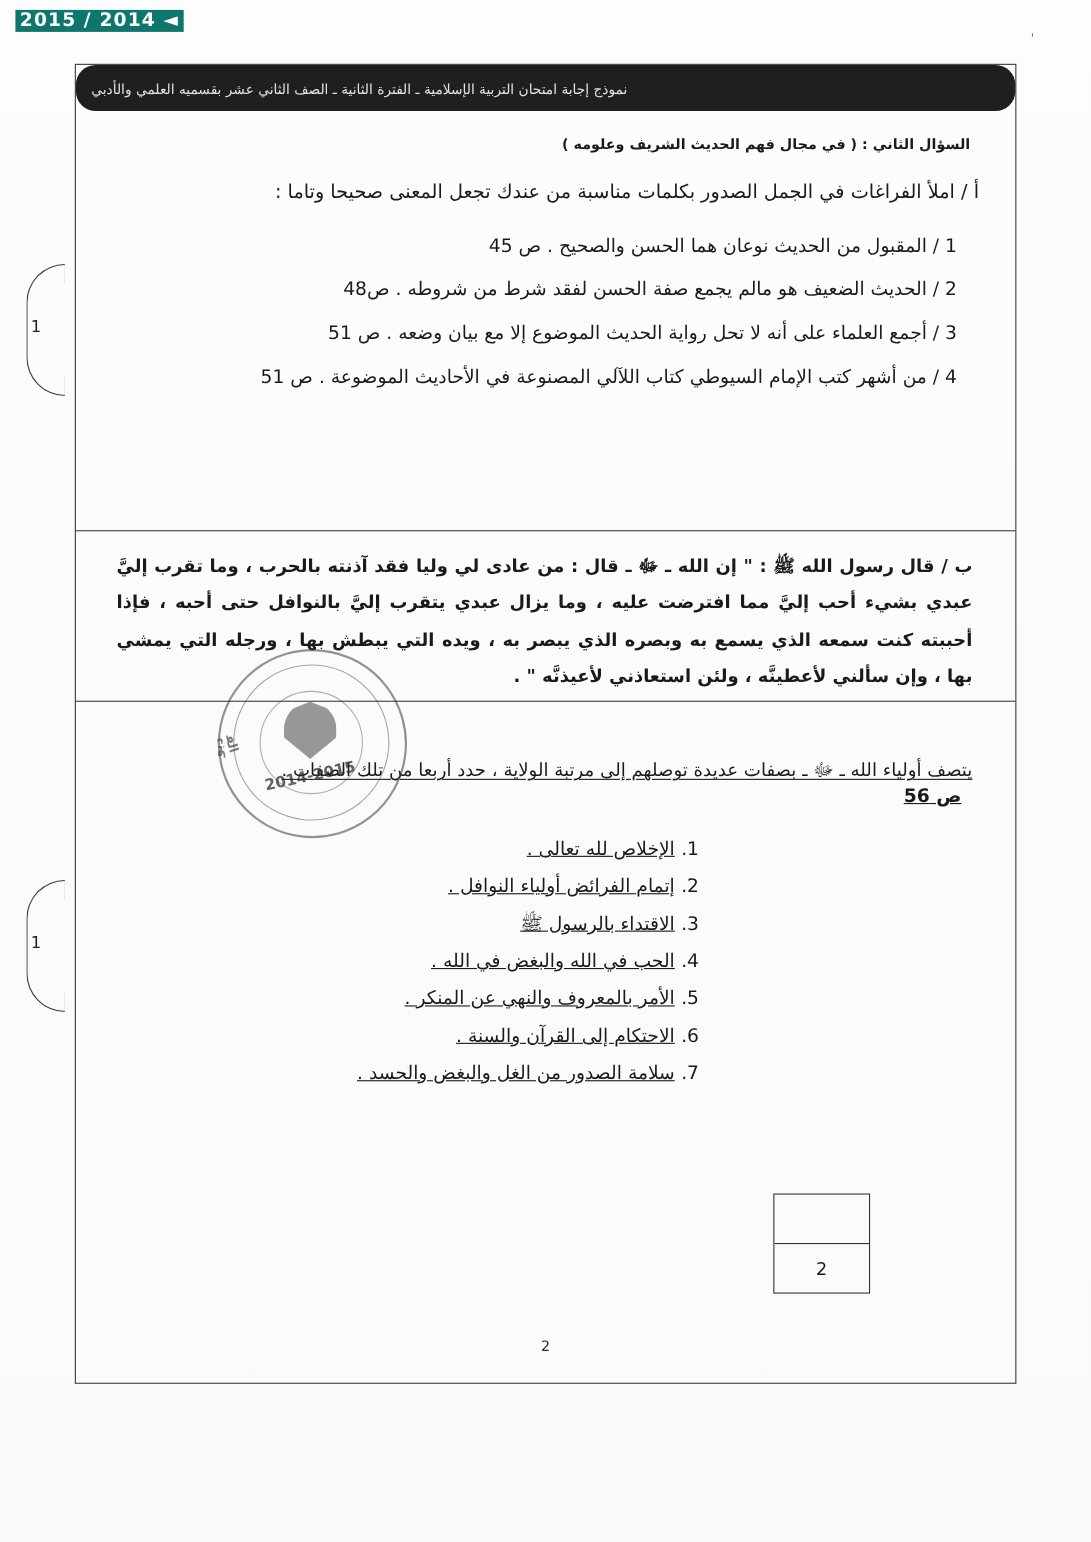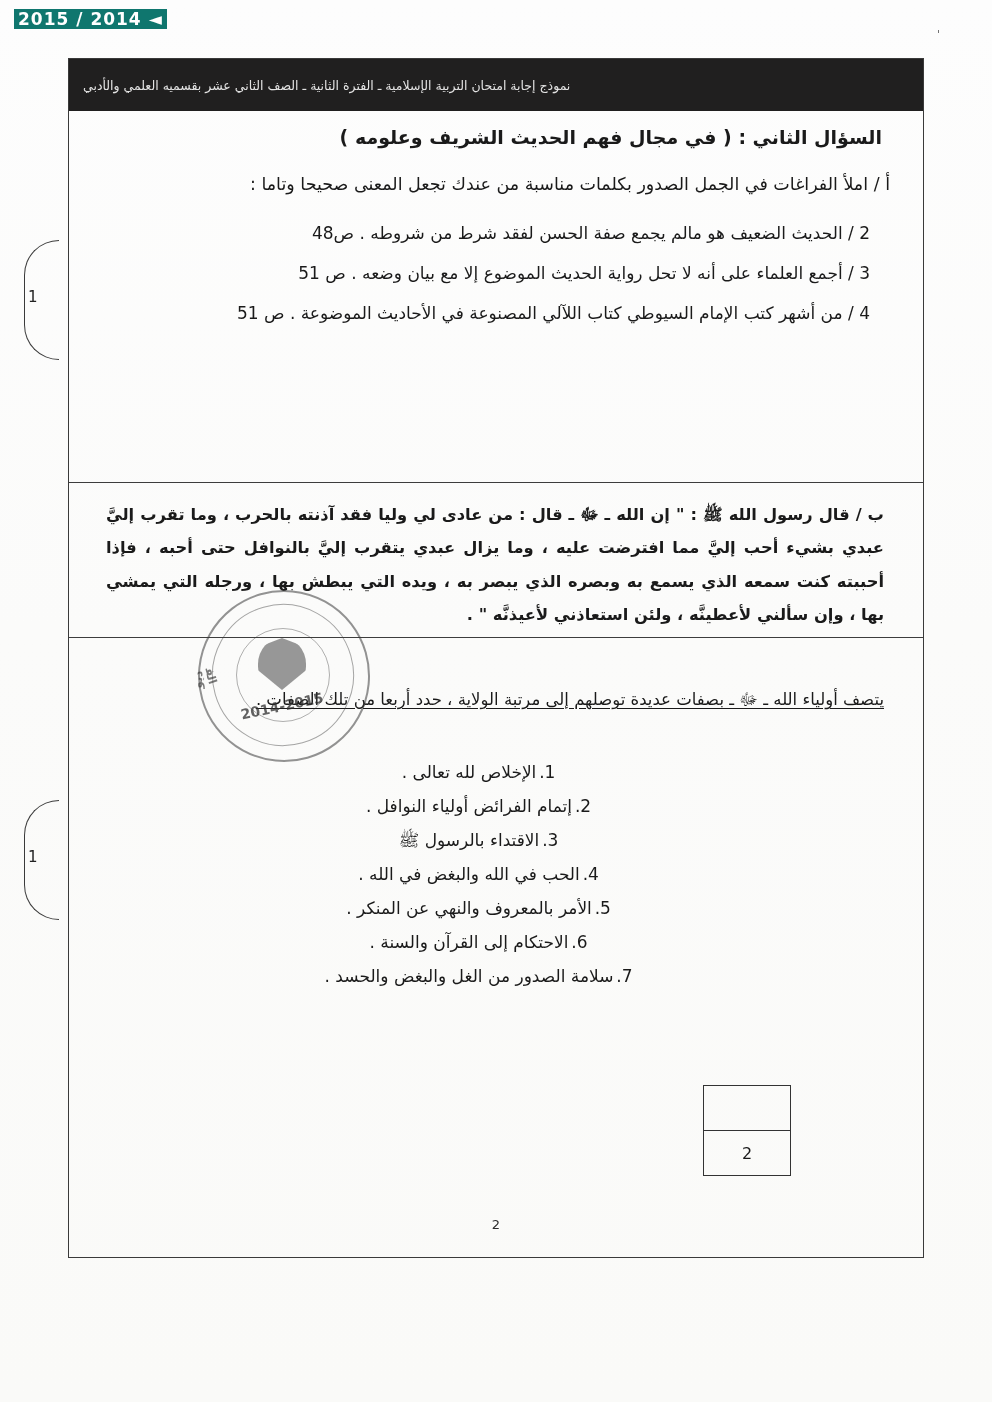--- a/index.html
+++ b/index.html
@@ -34,29 +34,30 @@
     box-sizing: border-box;
     background: transparent;
   }
 
   
   .header-banner {
     position: absolute;
     left: 69px;
     top: 59px;
     width: 854px;
-    height: 52px;
+    height: 42px;
     background: #201f1f;
     color: #f2f2f2;
     display: flex;
     align-items: center;
     justify-content: flex-end;
     padding: 0 14px;
     box-sizing: border-box;
     overflow: hidden;
+    border-radius: 18px;
   }
   .header-title {
     font-size: 12.5px;
     letter-spacing: 0.2px;
     white-space: nowrap;
     opacity: 0.93;
     font-family: "DejaVu Sans", sans-serif;
   }
   .header-year {
     position: absolute;
@@ -75,21 +76,21 @@
     position: absolute;
     left: 80px;
     top: 110px;
     width: 830px;
     height: 1140px;
     direction: rtl;
     text-align: right;
   }
 
   .q-title {
-    font-size: 19px;
+    font-size: 13px;
     font-weight: bold;
     padding: 12px 28px 0 20px;
     line-height: 1.6;
   }
 
   .sub-a {
     font-size: 17.5px;
     padding: 18px 20px 0 20px;
     line-height: 1.7;
   }
@@ -151,23 +152,25 @@
 
   .answer-list {
     position: absolute;
     top: 645px;
     left: 0; right: 0;
     padding: 0 0 0 0;
     text-align: center;
   }
   .answer-list ol {
     display: inline-block;
+    text-align: right;
     margin: 0;
     padding: 0 30px 0 0;
     list-style: none;
+    text-decoration: underline;
   }
   .answer-list li {
     font-size: 17px;
     line-height: 2.0;
     white-space: nowrap;
   }
   .answer-list li .num {
     display: inline-block;
     min-width: 22px;
   }
@@ -315,29 +318,33 @@
 <div class="rule rule-1"></div>
 <div class="rule rule-2"></div>
 
 <div class="content">
 
   <div class="q-title">السؤال الثاني : ( في مجال فهم الحديث الشريف وعلومه  )</div>
 
   <div class="sub-a">أ / املأ الفراغات في الجمل الصدور بكلمات مناسبة من عندك تجعل المعنى صحيحا وتاما :</div>
 
   <div class="items">
+    <div class="item">1 / المقبول من الحديث نوعان هما الحسن والصحيح  . ص 45</div>
     <div class="item">2 / الحديث الضعيف هو مالم يجمع صفة الحسن لفقد شرط من شروطه  .  ص48</div>
     <div class="item">3 / أجمع العلماء على أنه لا تحل رواية الحديث الموضوع إلا مع بيان وضعه . ص 51</div>
     <div class="item">4 / من أشهر كتب الإمام السيوطي كتاب اللآلي المصنوعة في الأحاديث الموضوعة . ص 51</div>
   </div>
 
   <div class="hadith">ب / قال رسول الله ﷺ : " إن الله ـ ﷻ ـ قال : من عادى لي وليا فقد آذنته بالحرب ، وما تقرب إليَّ عبدي بشيء أحب إليَّ مما افترضت عليه ، وما يزال عبدي يتقرب إليَّ بالنوافل حتى أحبه ، فإذا أحببته كنت سمعه الذي يسمع به وبصره الذي يبصر به ، ويده التي يبطش بها ، ورجله التي يمشي بها ، وإن سألني لأعطينَّه ، ولئن استعاذني لأعيذنَّه " .</div>
 
   <div class="prompt">يتصف أولياء الله ـ ﷻ ـ بصفات عديدة توصلهم إلى مرتبة الولاية ، حدد أربعا من تلك الصفات .</div>
 
+  <div class="page-ref">
+    <span>ص 56</span>
+  </div>
 
   <div class="answer-list">
     <ol>
       <li><span class="num">1.</span><span>الإخلاص لله تعالى .</span></li>
       <li><span class="num">2.</span><span>إتمام الفرائض أولياء النوافل .</span></li>
       <li><span class="num">3.</span><span>الاقتداء بالرسول ﷺ</span></li>
       <li><span class="num">4.</span><span>الحب في الله والبغض في الله .</span></li>
       <li><span class="num">5.</span><span>الأمر بالمعروف والنهي عن المنكر .</span></li>
       <li><span class="num">6.</span><span>الاحتكام إلى القرآن والسنة .</span></li>
       <li><span class="num">7.</span><span>سلامة الصدور من الغل والبغض والحسد .</span></li>

